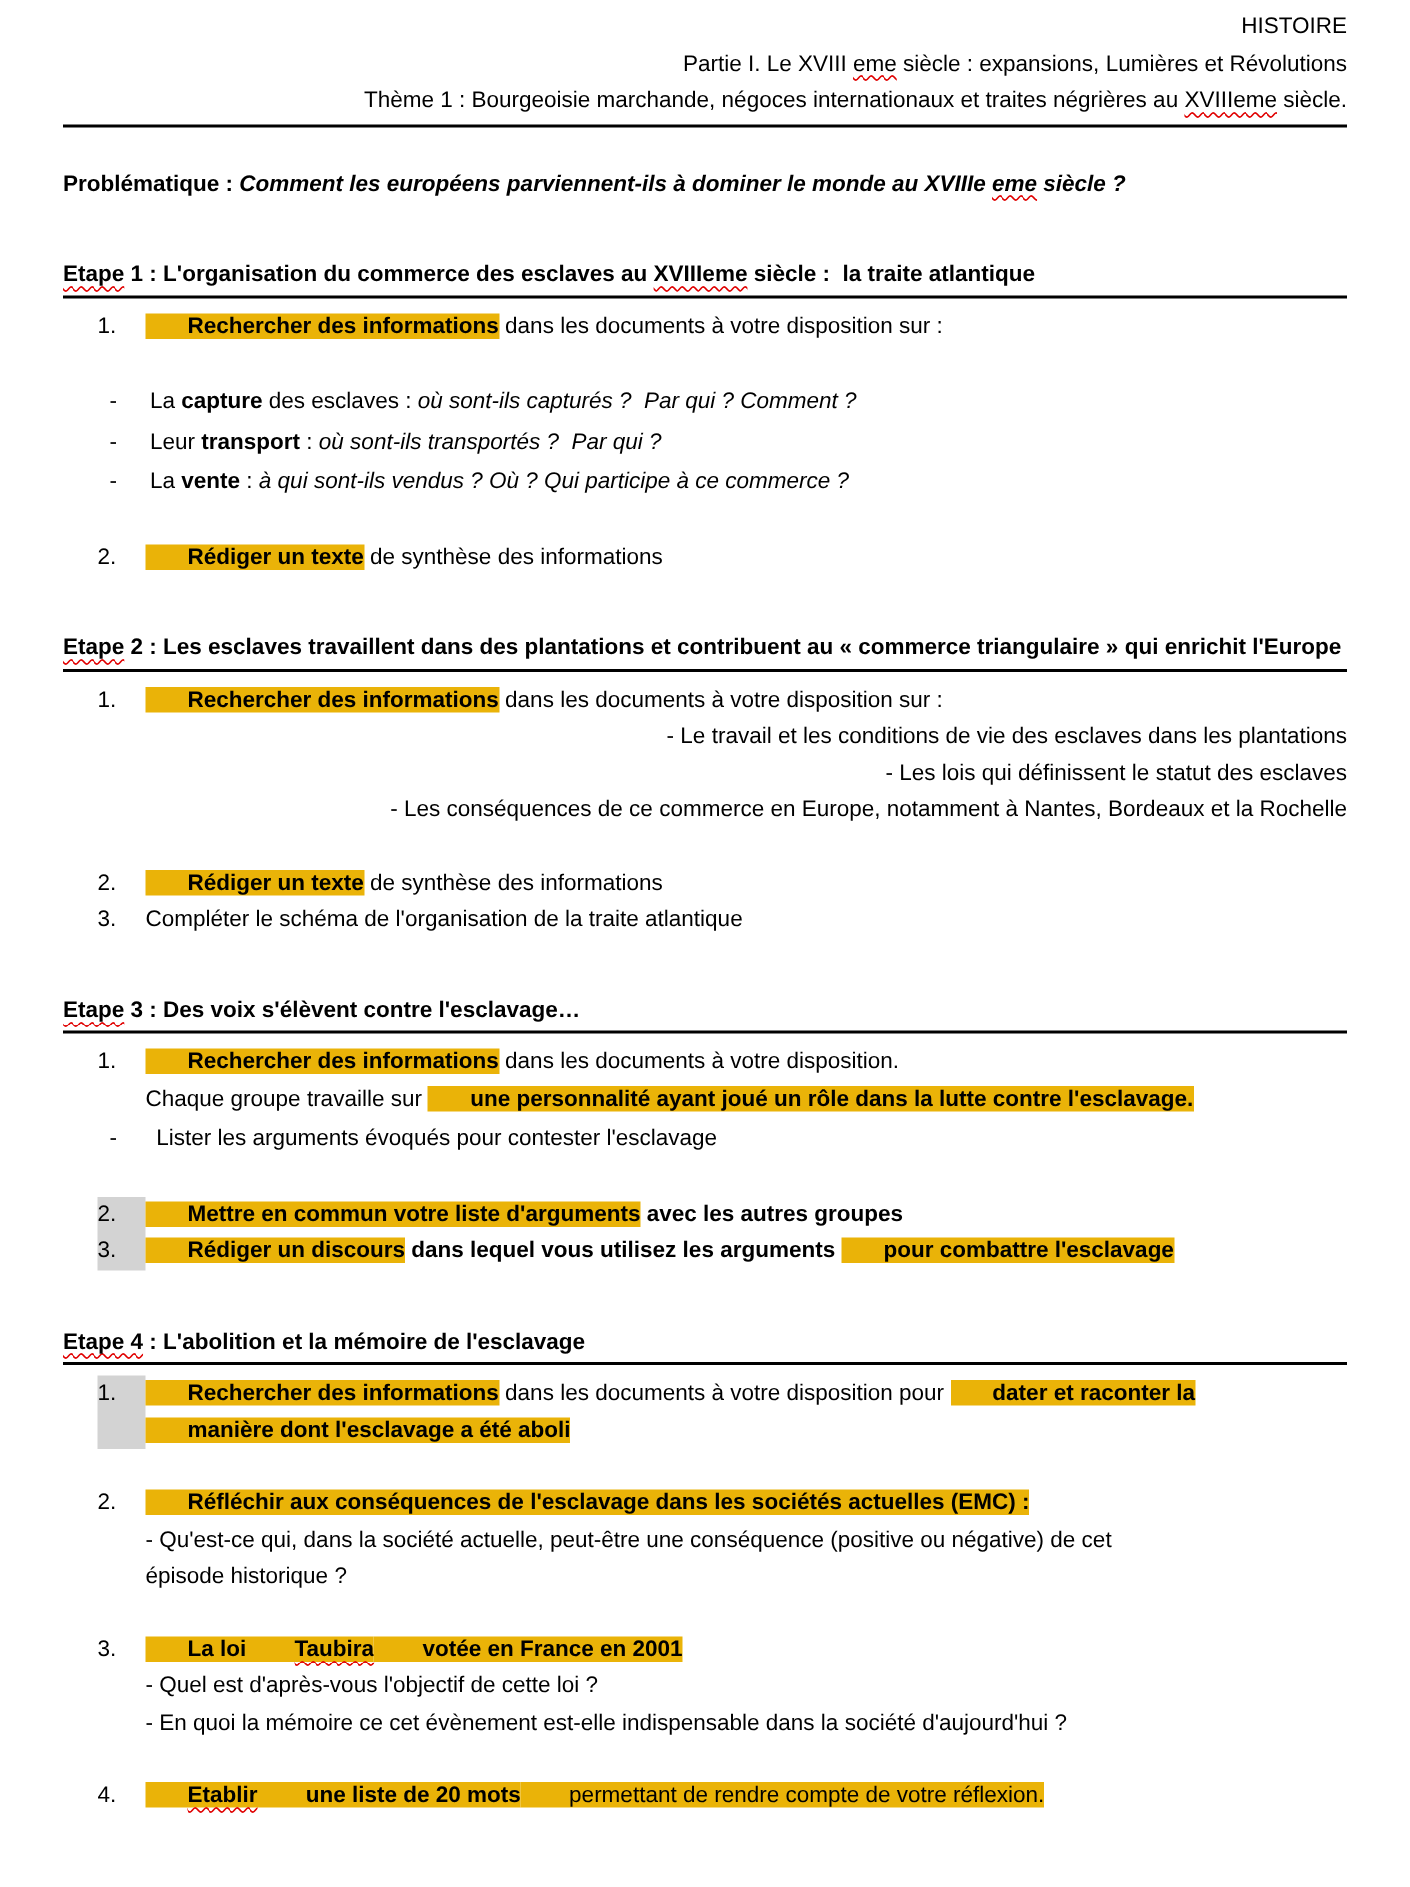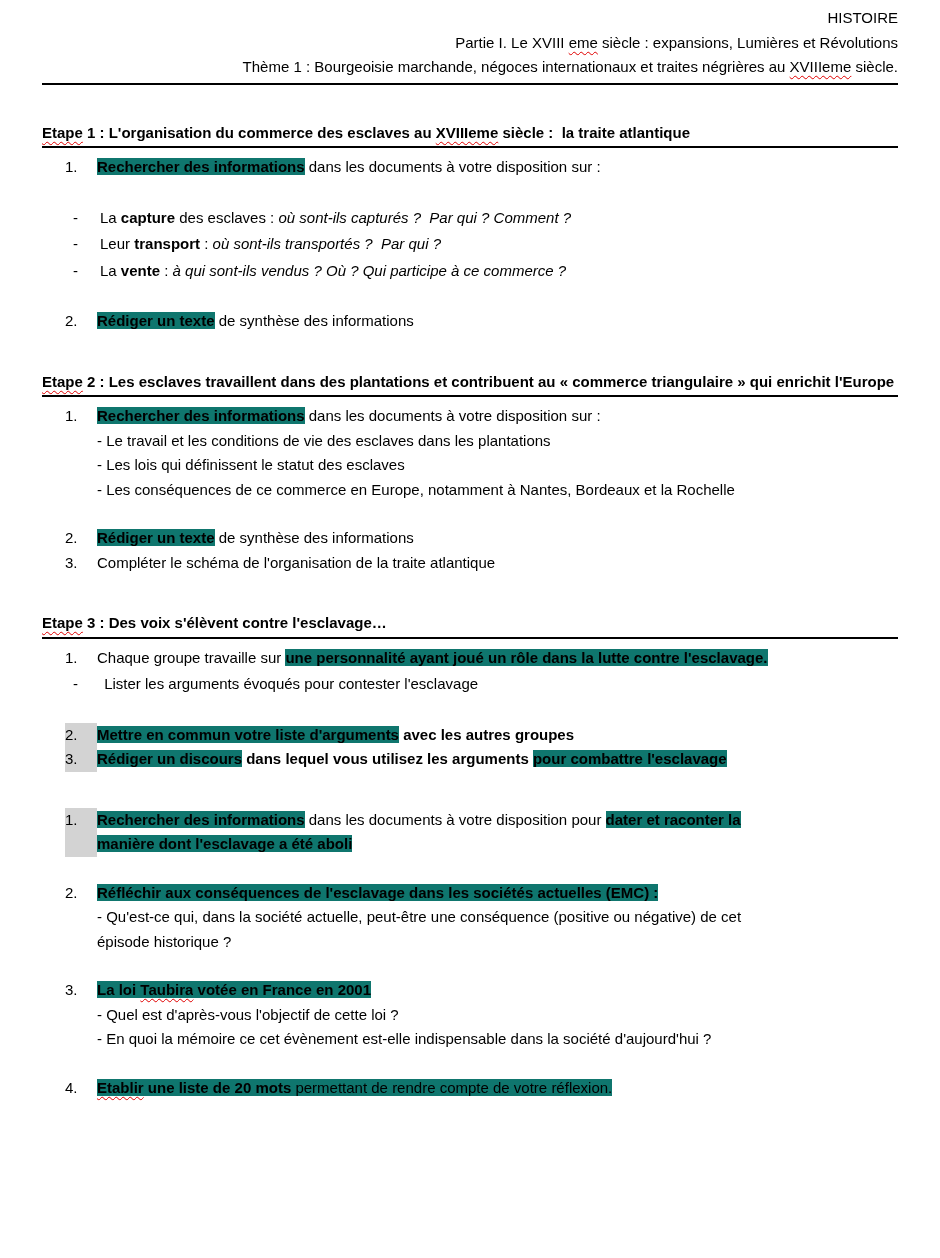--- a/index.html
+++ b/index.html
@@ -14,46 +14,47 @@
   .doc-header { text-align:right; }
   .top-rule { border:none; border-top:2.5px solid #000; margin-top:3px; }
   .problematique { margin-top:26px; font-weight:bold; }
   .section { margin-top:36px; }
   .section-heading { font-weight:bold; border-bottom:2px solid #000; padding-bottom:1px; margin-bottom:7px; }
   .item { display:flex; }
   .item .marker { flex:0 0 32px; margin-left:23px; }
   .item.dash .marker { flex:0 0 27px; margin-left:31px; }
   .item.dash { margin:2px 0; }
   .item .content { flex:1; }
-  .sub { margin-left:55px; }
+  .sub { margin-left:55px;text-align:right; }
   .spacer { height:24px; }
   .run { white-space:pre-wrap; }
   .b { font-weight:bold; }
   .i { font-style:italic; }
-  .hl { background:#0f766e; }
+  .hl { background:#eab308;padding-left:28px; }
   .mhl { background:#d3d3d3; }
   .sq {
     text-decoration-line:underline;
     text-decoration-style:wavy;
     text-decoration-color:#e00000;
     text-decoration-thickness:1px;
     text-underline-offset:3px;
     text-decoration-skip-ink:none;
   }
 </style>
 </head>
 <body>
 
 <div class="page">
   <div class="doc-header" id="doc-header">
       <div class="header-line"><span class="run">HISTOIRE</span></div>
       <div class="header-line"><span class="run">Partie I. Le XVIII </span><span class="run sq">eme</span><span class="run"> siècle : expansions, Lumières et Révolutions</span></div>
       <div class="header-line"><span class="run">Thème 1 : Bourgeoisie marchande, négoces internationaux et traites négrières au </span><span class="run sq">XVIIIeme</span><span class="run"> siècle.</span></div>
     </div>
   <hr class="top-rule">
+  <p class="problematique" id="problematique"><span class="run b">Problématique : </span><span class="run b i">Comment les européens parviennent-ils à dominer le monde au XVIIIe </span><span class="run b i sq">eme</span><span class="run b i"> siècle ?</span></p>
   <div id="sections">
       <div class="section">
         <div class="section-heading"><span class="run b sq">Etape</span><span class="run b"> 1 : L'organisation du commerce des esclaves au </span><span class="run b sq">XVIIIeme</span><span class="run b"> siècle :  la traite atlantique</span></div>
         <div class="blocks">
           <div class="item numbered">
             <span class="marker">1.</span>
             <div class="content">
               <div class="line"><span class="run b hl">Rechercher des informations</span><span class="run"> dans les documents à votre disposition sur :</span></div>
             </div>
           </div>
@@ -111,20 +112,21 @@
             </div>
           </div>
         </div>
       </div>
       <div class="section">
         <div class="section-heading"><span class="run b sq">Etape</span><span class="run b"> 3 : Des voix s'élèvent contre l'esclavage…</span></div>
         <div class="blocks">
           <div class="item numbered">
             <span class="marker">1.</span>
             <div class="content">
+              <div class="line"><span class="run b hl">Rechercher des informations</span><span class="run"> dans les documents à votre disposition.</span></div>
               <div class="line"><span class="run">Chaque groupe travaille sur </span><span class="run b hl">une personnalité ayant joué un rôle dans la lutte contre l'esclavage.</span></div>
             </div>
           </div>
           <div class="item dash">
             <span class="marker">-</span>
             <div class="content">
               <div class="line"><span class="run"> Lister les arguments évoqués pour contester l'esclavage</span></div>
             </div>
           </div>
           <div class="spacer"></div>
@@ -136,20 +138,21 @@
           </div>
           <div class="item numbered">
             <span class="marker mhl">3.</span>
             <div class="content">
               <div class="line"><span class="run b hl">Rédiger un discours</span><span class="run b"> dans lequel vous utilisez les arguments </span><span class="run b hl">pour combattre l'esclavage</span></div>
             </div>
           </div>
         </div>
       </div>
       <div class="section">
+        <div class="section-heading"><span class="run b sq">Etape 4</span><span class="run b"> : L'abolition et la mémoire de l'esclavage</span></div>
         <div class="blocks">
           <div class="item numbered">
             <span class="marker mhl">1.</span>
             <div class="content">
               <div class="line"><span class="run b hl">Rechercher des informations</span><span class="run"> dans les documents à votre disposition pour </span><span class="run b hl">dater et raconter la</span></div>
               <div class="line"><span class="run b hl">manière dont l'esclavage a été aboli</span></div>
             </div>
           </div>
           <div class="spacer"></div>
           <div class="item numbered">

